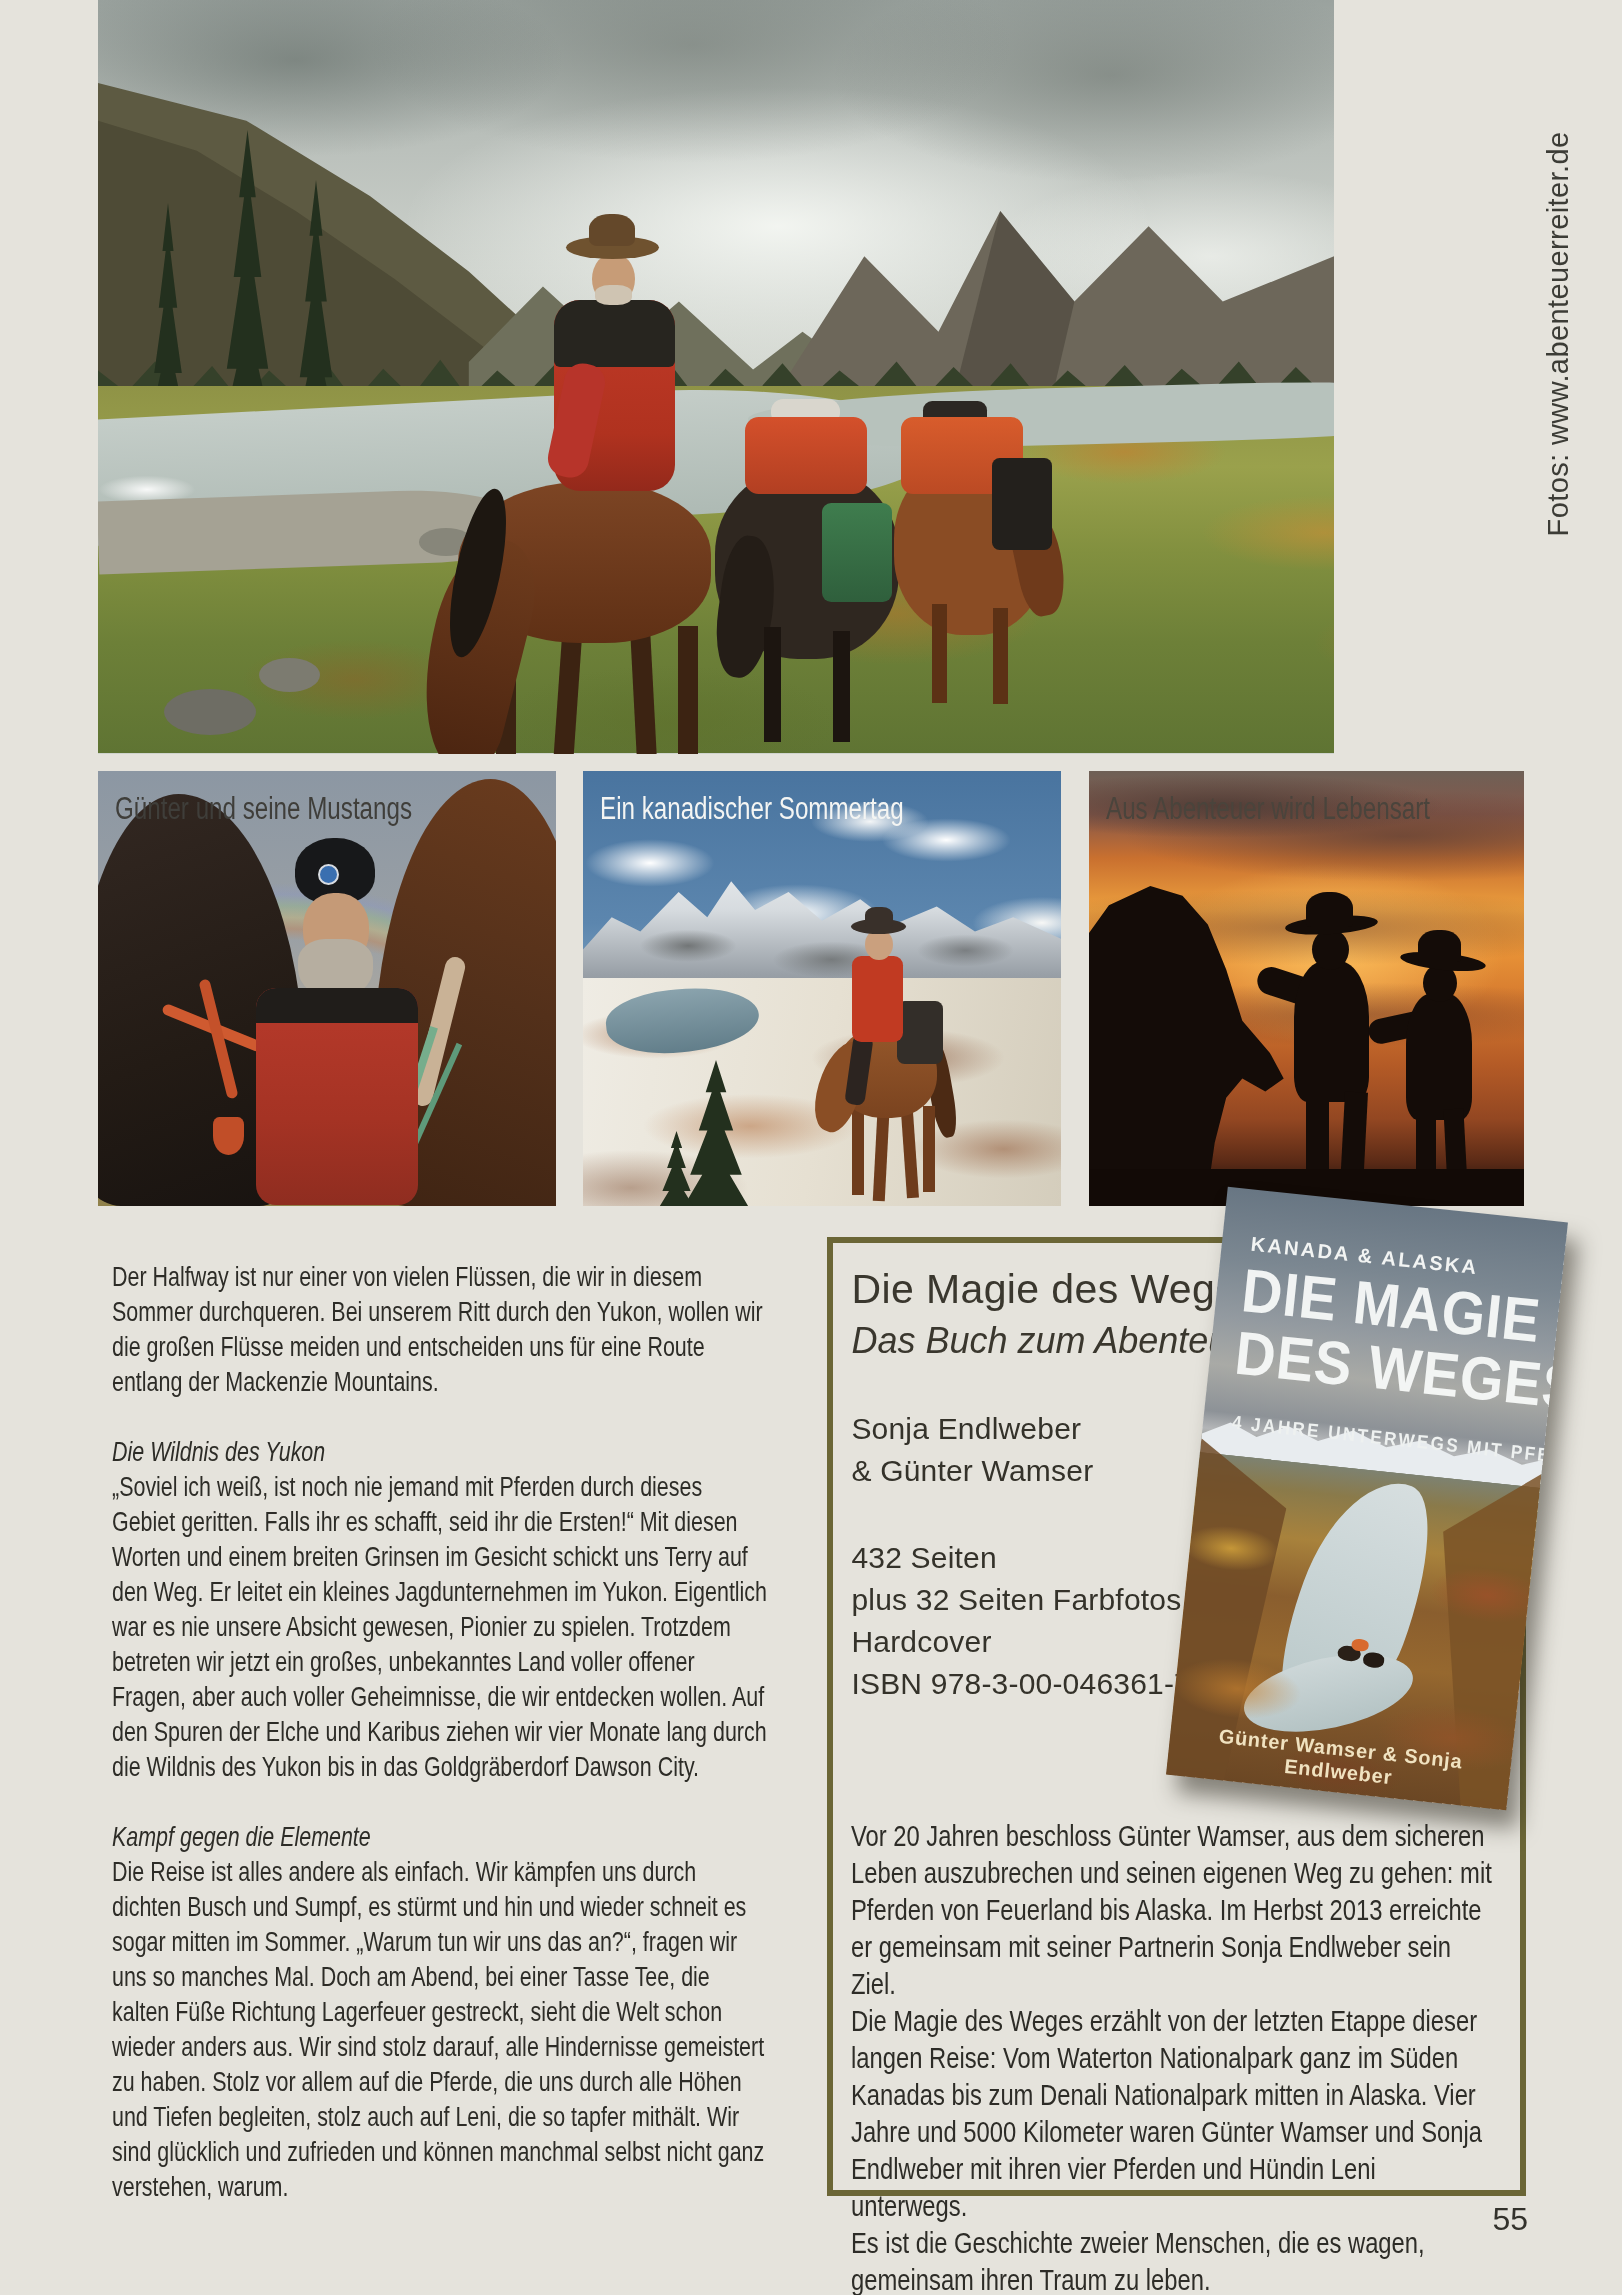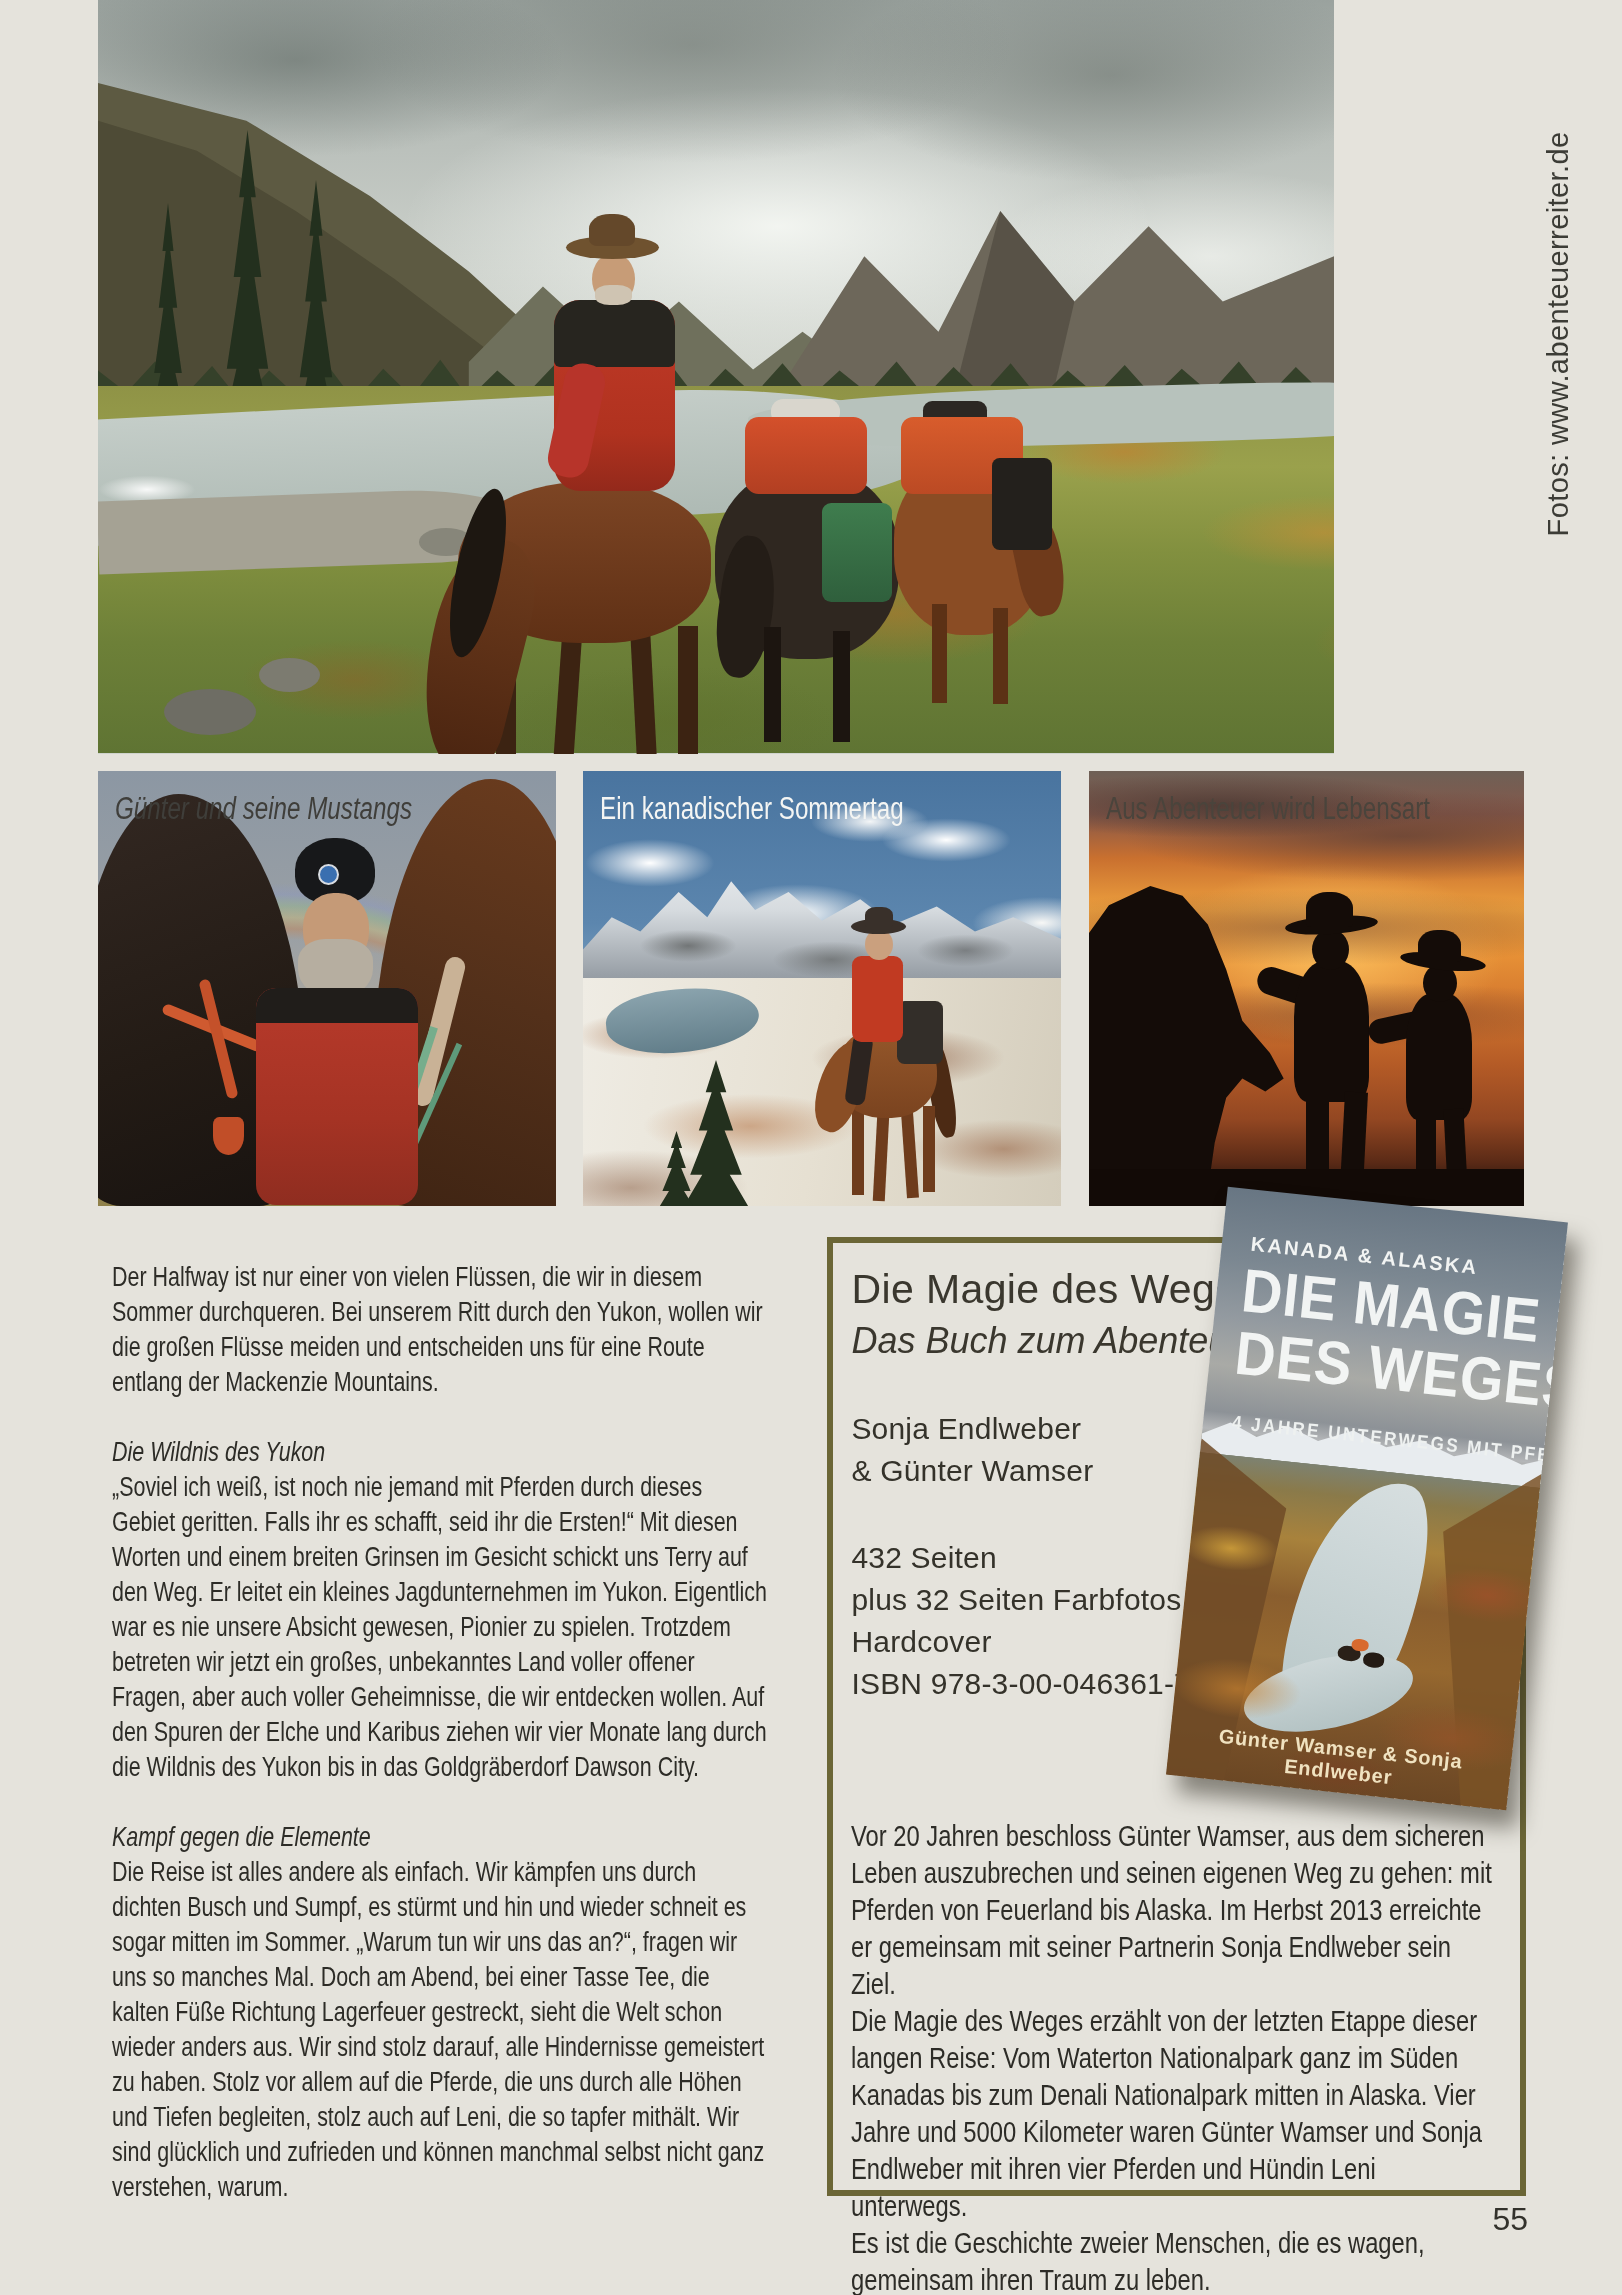--- a/index.html
+++ b/index.html
@@ -81,21 +81,21 @@
   .way-chip{left:1260px;top:670px;width:147px;height:59px;background:rgba(236,235,226,.85);
      display:flex;align-items:center;justify-content:center;}
   .way-chip span{font-size:31px;color:#3b3b33;transform:scaleX(.8);white-space:nowrap;}
 
   
   .credit{left:1558px;top:334px;transform:translate(-50%,-50%) rotate(-90deg);white-space:nowrap;
      font-size:29px;color:#3c3c36;letter-spacing:0.4px;}
 
   
   .ph{top:771px;height:435px;overflow:hidden;}
-  .ph1{left:98px;width:458px;font-style:italic;}
+  .ph1{left:98px;width:458px;}
   .ph2{left:583px;width:478px;}
   .ph3{left:1089px;width:435px;}
   .cap{position:absolute;top:20px;left:17px;font-size:31px;white-space:nowrap;transform:scaleX(.78);transform-origin:left top;z-index:9;}
   .cap1{color:#3f3e3a;} .cap2{color:#f4f5f3;} .cap3{color:#4a443c;}
 
   
   .p1-sky{inset:0;background:linear-gradient(180deg,#8c97a3 0%,#9aa0a5 38%,#b3ab9d 62%,#c3ad8d 75%);}
   .p1-rainbow{inset:0;background:radial-gradient(circle at 40% 115%,transparent 58%,rgba(205,130,70,.4) 60%,rgba(215,195,110,.38) 62%,rgba(150,195,130,.33) 64%,rgba(135,150,210,.28) 66%,transparent 68%);}
   .p1-haze{left:0;top:230px;width:458px;height:54px;background:rgba(190,175,150,.55);filter:blur(1.5px);}
   .p1-meadow{left:0;top:264px;width:458px;height:171px;

